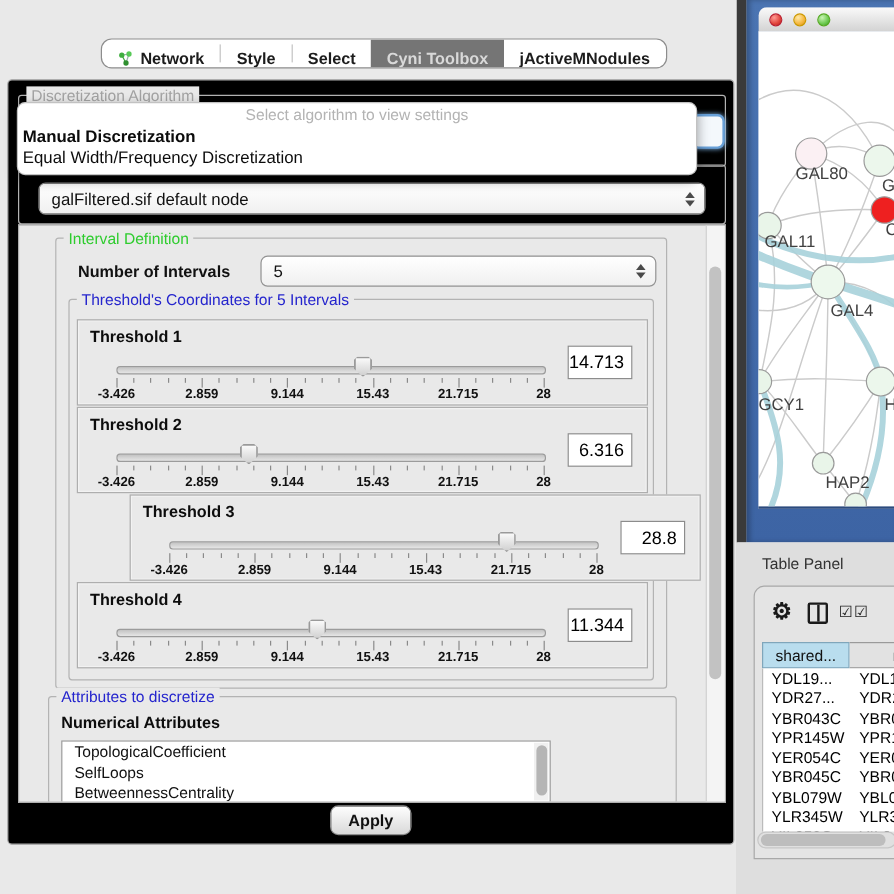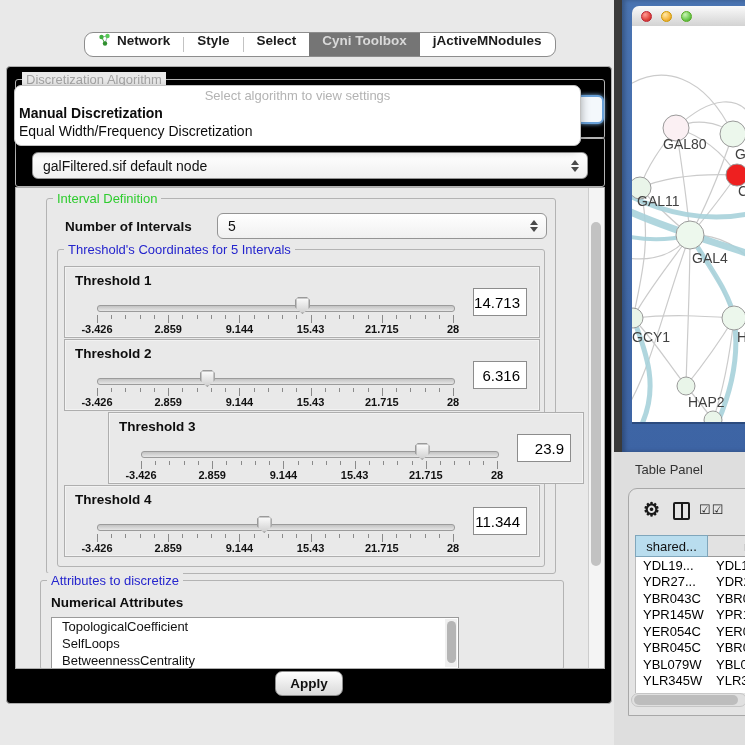--- a/index.html
+++ b/index.html
@@ -9,21 +9,21 @@
   
   #control-panel{position:absolute;left:0;top:0;width:614px;height:745px;background:#e9e9e9;border-right:1px solid #b5b5b5;}
   .titlebar{position:absolute;left:0;top:0;right:0;height:24px;background:#e9e9e9;border-bottom:1px solid #cfcfcf;}
   .titlebar .t{position:absolute;left:10px;top:5px;font-size:13px;color:#1d1d1d;}
   .win-float{position:absolute;left:564px;top:8px;width:11px;height:9px;border:1.6px solid #1c1c1c;border-radius:1px;cursor:pointer;}
   .win-close{position:absolute;left:587px;top:3px;font-size:14px;font-weight:bold;color:#1c1c1c;cursor:pointer;}
   
   .tabbar{position:absolute;display:inline-flex;height:23px;background:#fff;border:1px solid #8d8d8d;border-radius:9px;overflow:hidden;align-items:stretch;}
   #top-tabs{left:84px;top:32px;}
   #bottom-tabs{top:703px;left:50%;transform:translateX(-50%);}
-  .tabbar .tab{display:flex;align-items:flex-start;padding:0 13px;font-size:13.5px;font-weight:bold;color:#1c1c1c;cursor:pointer;white-space:nowrap;}
+  .tabbar .tab{display:flex;align-items:flex-end;padding:0 13px;font-size:13.5px;font-weight:bold;color:#1c1c1c;cursor:pointer;white-space:nowrap;}
   .tabbar .tab.sel{background:#757575;color:#d9d9d9;}
   .tabbar .sep{width:1px;background:#c3c3c3;margin:4px 0;}
   .tabbar .ticon{margin-right:6px;display:inline-flex;}
   
   .outer-panel{position:absolute;left:6px;top:66px;width:604px;height:636px;border:1px solid #adadad;border-radius:4px;background:#000000;}
   .group{position:absolute;border:1px solid #b3b3b3;border-radius:3px;}
   .gtitle{position:absolute;top:-8px;left:6px;background:#e9e9e9;padding:0 4px;font-size:13px;white-space:nowrap;}
   .gtitle.gray{color:#a3a3a3;}
   .gtitle.green{color:#2ecc2e;}
   .gtitle.blue{color:#2525cd;}
@@ -289,21 +289,21 @@
                 <i style="left: 356px; height: 8px;"></i>
               </div>
               <div class="tlabels">
                 <span style="left: 0px;">-3.426</span>
                 <span style="left: 71.2px;">2.859</span>
                 <span style="left: 142.4px;">9.144</span>
                 <span style="left: 213.6px;">15.43</span>
                 <span style="left: 284.8px;">21.715</span>
                 <span style="left: 356px;">28</span>
               </div>
-              <div class="vbox">23.9</div>
+              <div class="vbox">28.8</div>
             </div>
             <div class="tpanel" style="top: 235px;">
               <div class="ttitle">Threshold 4</div>
               <div class="track"></div>
               <div class="thumbv" style="left: 191.818px;"></div>
               <div class="ticks">
                 <i style="left: 0px; height: 8px;"></i>
                 <i style="left: 14.24px; height: 4px;"></i>
                 <i style="left: 28.48px; height: 4px;"></i>
                 <i style="left: 42.72px; height: 4px;"></i>

